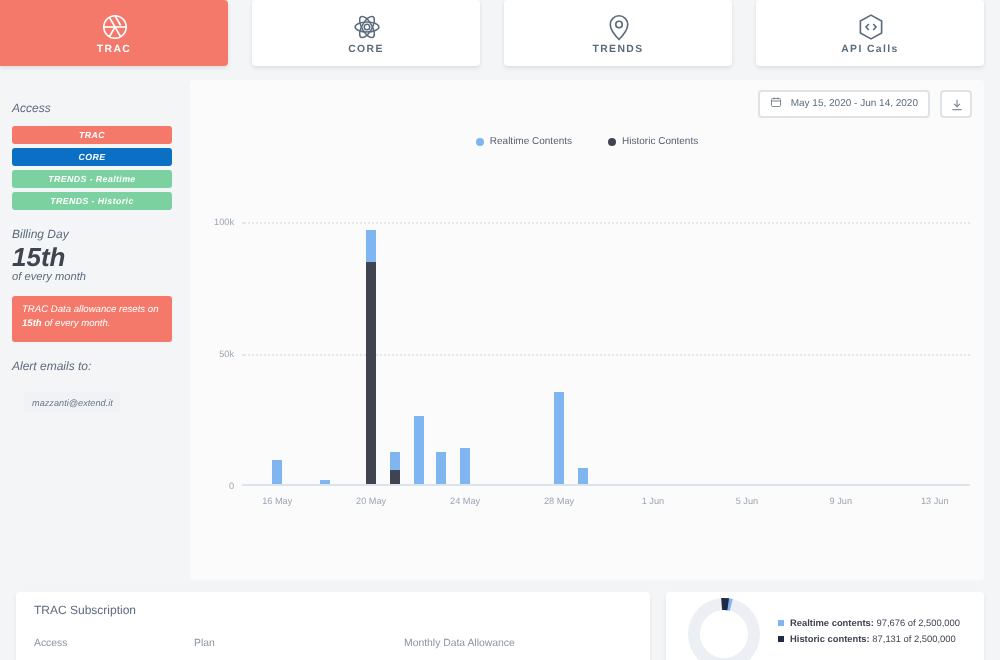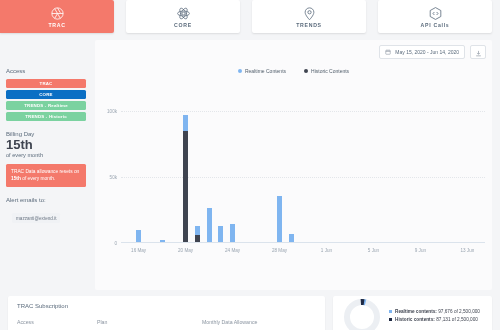--- a/index.html
+++ b/index.html
@@ -110,21 +110,21 @@
   .xtick {
     position: absolute; top: 3px;
     font-size: 4.6px; color: #9aa5b1;
     transform: translateX(-50%);
     white-space: nowrap;
   }
 
   
   .sidebar {
     position: absolute;
-    left: 0; top: 40px; width: 92px;
+    left: 0; top: 24px; width: 92px; font-style: italic;
   }
   .side-title {
     font-size: 6px; color: #5b6b7c;
     margin: 28px 0 5px 6px;
   }
   .badge {
     margin: 0 6px 2.5px 6px;
     height: 8.5px; border-radius: 1.5px;
     display: flex; align-items: center; justify-content: center;
     font-size: 4.4px; font-weight: bold; color: #ffffff;

